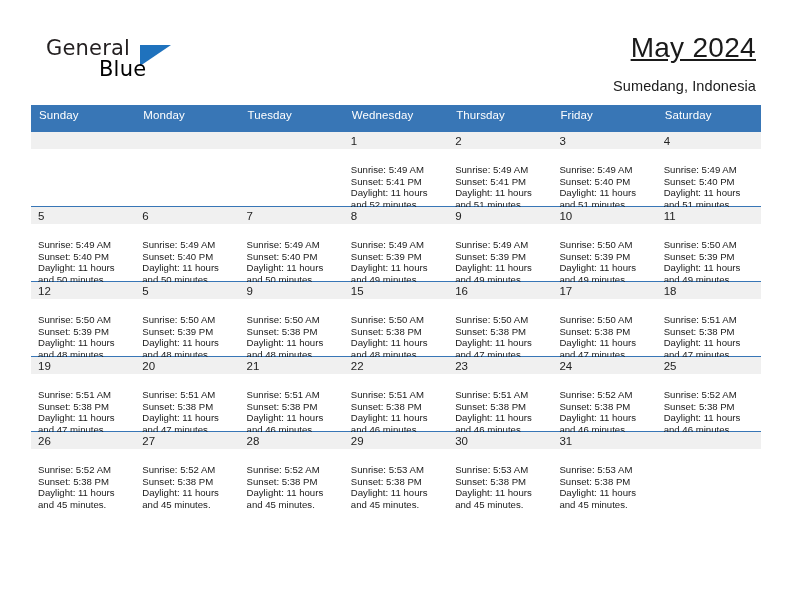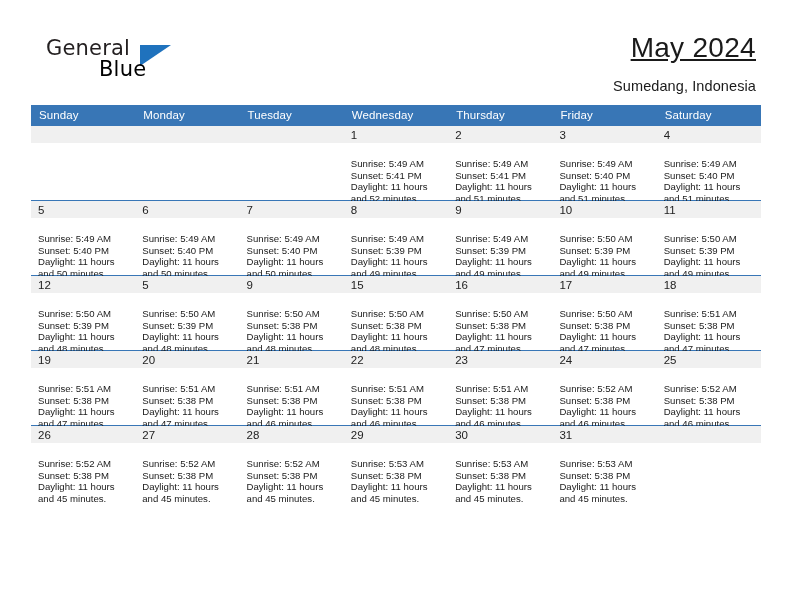--- a/index.html
+++ b/index.html
@@ -91,21 +91,21 @@
     width: 730px;
     border-collapse: collapse;
     table-layout: fixed;
   }
   .cal th {
     background: #3876b6;
     color: #ffffff;
     font-size: 11.5px;
     font-weight: normal;
     text-align: left;
-    padding: 4px 0 5px 8px;
+    padding: 4px 0 11px 8px;
     height: 12px;
     letter-spacing: .1px;
     border: none;
   }
   .cal td {
     width: 104.28px;
     height: 74px;
     vertical-align: top;
     padding: 0;
     border: none;

